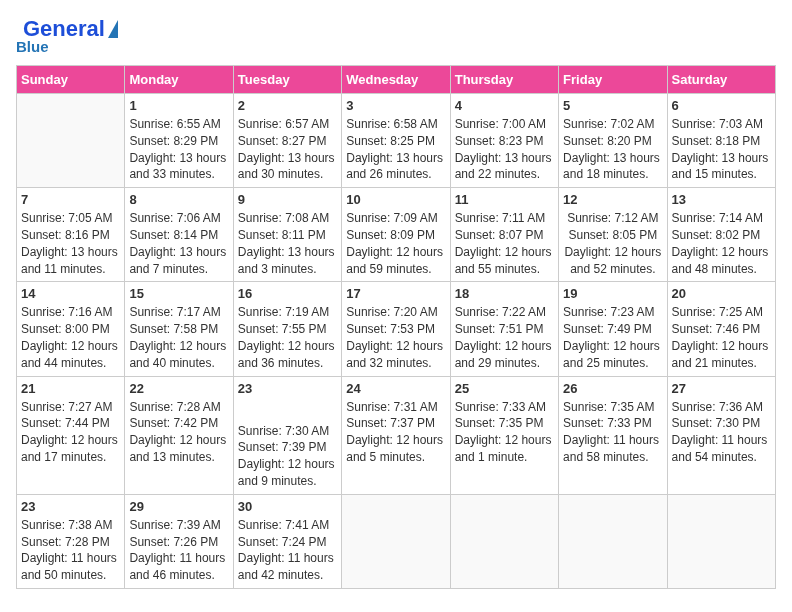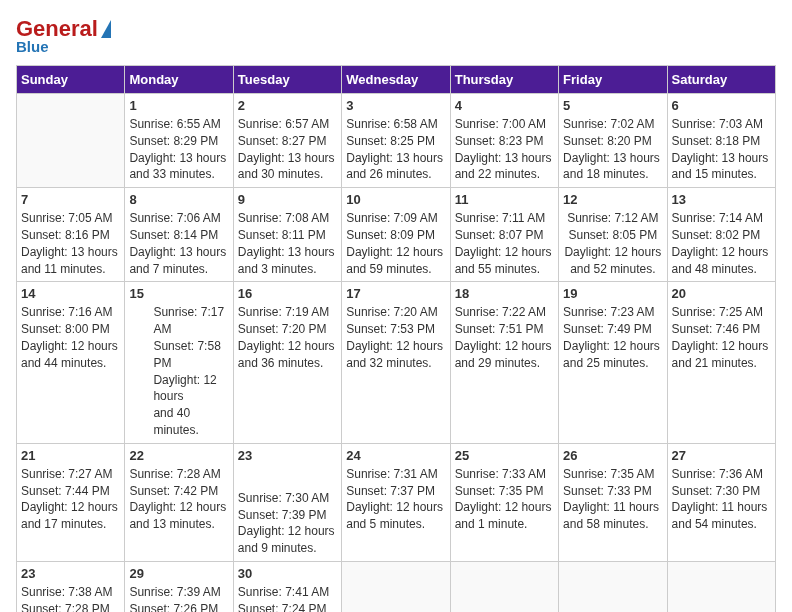--- a/index.html
+++ b/index.html
@@ -36,21 +36,21 @@
     .location {
       font-size: 15px;
       color: #555;
     }
     table {
       width: 100%;
       border-collapse: collapse;
       font-size: 11px;
     }
     thead tr th {
-      background-color: #4c1d95;
+      background-color: #ec4899;
       color: #fff;
       padding: 6px 4px;
       text-align: left;
       font-size: 13px;
       font-weight: bold;
       border: 1px solid #ccc;
     }
     tbody tr td {
       border: 1px solid #ccc;
       vertical-align: top;
@@ -71,21 +71,21 @@
     }
     .empty-cell { background: #f9f9f9; }
     tbody tr:nth-child(even) td { background: #fff; }
   </style>
 </head>
 <body>
 
 <div class="header">
   <div class="logo">
     <div class="logo-row">
-      <span style="font-size:22px;font-weight:bold;color:#b91c1c;">General</span>
+      <span style="font-size:22px;font-weight:bold;color:#1d4ed8;margin-left:7px;">General</span>
       <span style="display:inline-block;margin-left:3px;width:0;height:0;border-left:10px solid transparent;border-bottom:18px solid #2474b5;vertical-align:middle;"></span>
     </div>
     <span style="font-size:15px;font-weight:bold;color:#2474b5;margin-top:-4px;">Blue</span>
   </div>
   <div class="title-block">
     <div class="month-title"></div>
     <div class="location"></div>
   </div>
 </div>
 
@@ -201,29 +201,29 @@
       <tr>
         <td>
           <div class="day-number">14</div>
           <div class="day-info" style="white-space: pre-line;">Sunrise: 7:16 AM
 Sunset: 8:00 PM
 Daylight: 12 hours
 and 44 minutes.</div>
         </td>
         <td>
           <div class="day-number">15</div>
-          <div class="day-info" style="white-space: pre-line; margin-left: 24px;">Sunrise: 7:17 AM
+          <div class="day-info" style="white-space: pre-line;">Sunrise: 7:17 AM
 Sunset: 7:58 PM
 Daylight: 12 hours
 and 40 minutes.</div>
         </td>
         <td>
           <div class="day-number">16</div>
           <div class="day-info" style="white-space: pre-line;">Sunrise: 7:19 AM
-Sunset: 7:20 PM
+Sunset: 7:55 PM
 Daylight: 12 hours
 and 36 minutes.</div>
         </td>
         <td>
           <div class="day-number">17</div>
           <div class="day-info" style="white-space: pre-line;">Sunrise: 7:20 AM
 Sunset: 7:53 PM
 Daylight: 12 hours
 and 32 minutes.</div>
         </td>

